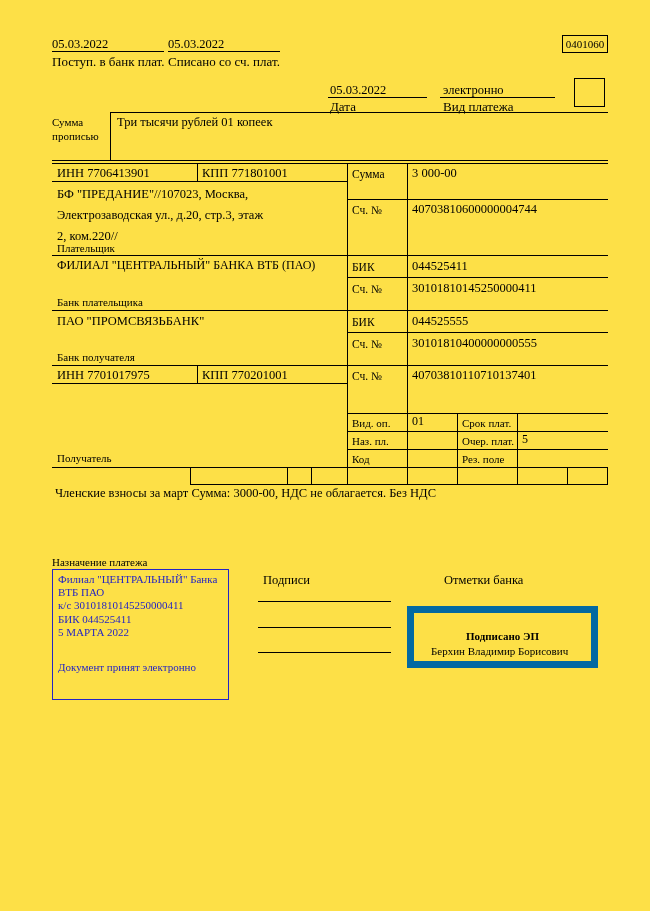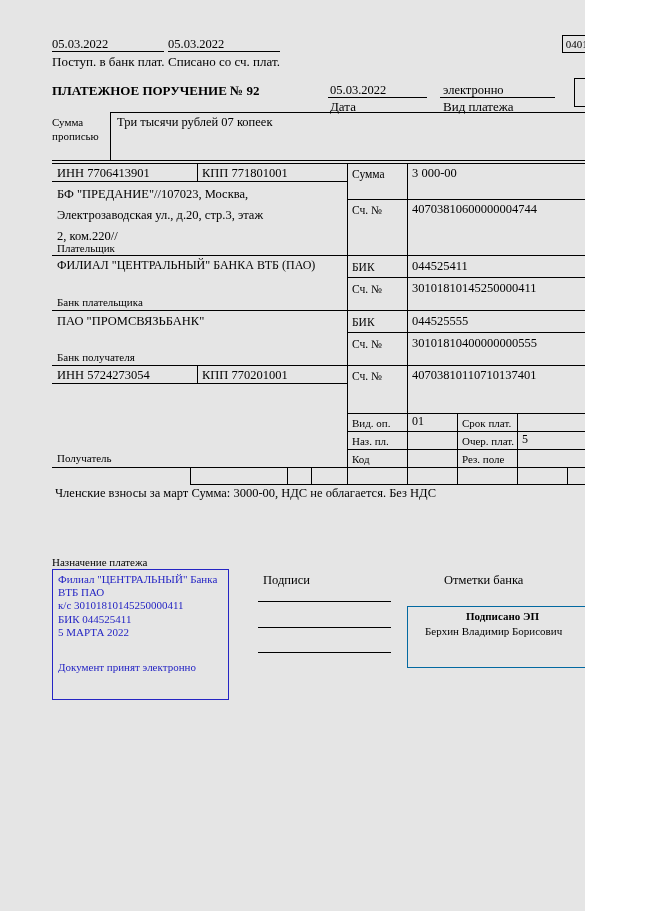--- a/index.html
+++ b/index.html
@@ -1,38 +1,38 @@
 <!DOCTYPE html>
 <html style="--stamp-blue: #2525c4;"><head>
 <meta charset="utf-8">
 <style>
   *{margin:0;padding:0;box-sizing:border-box}
   html,body{background:#fff}
-  .page{position:relative;width:585px;height:911px;background:#e5e5e5;color:#000;
+  .page{position:relative;width:650px;height:911px;background:#fde047;color:#000;
         font-family:"Liberation Serif","DejaVu Serif",serif;overflow:hidden}
   .t{position:absolute;font-size:12.5px;line-height:1.15;white-space:nowrap}
   .lab{position:absolute;font-size:13px;line-height:1.1;white-space:nowrap}
   .slab{position:absolute;font-size:11px;line-height:1.1;white-space:nowrap}
   .clab{position:absolute;font-size:11.5px;line-height:1.1;white-space:nowrap}
   .title{position:absolute;font-size:13px;font-weight:bold;white-space:nowrap}
   .namepre{white-space:pre-line;line-height:21px}
   .hl{position:absolute;height:1px;background:#000}
   .vl{position:absolute;width:1px;background:#000}
   .codebox{position:absolute;left:562px;top:35px;width:46px;height:18px;border:1px solid #000;
            display:flex;align-items:center;justify-content:center;font-size:11px}
   .emptybox{position:absolute;left:574px;top:78px;width:31px;height:29px;border:1px solid #000}
   .amountlabel{position:absolute;left:52px;top:115px;width:58px;font-size:11px;line-height:1.3}
   .stamp{position:absolute;left:52px;top:569px;width:177px;height:131px;
          border:1px solid var(--stamp-blue,#2525c4);color:var(--stamp-blue,#2525c4);
          font-size:11px;line-height:1.2;padding:3px 5px}
   .stamp .pre{white-space:pre-line}
   .stamp .g1{margin-top:0}
   .stamp .g2{margin-top:22px}
-  .esign{position:absolute;left:407px;top:606px;width:191px;height:62px;border:1px solid #0369a1;
-         font-size:11px;line-height:1.2;padding-top:3px}
+  .esign{position:absolute;left:407px;top:606px;width:191px;height:62px;border:7px solid #0369a1;
+         font-size:11px;line-height:1.2;padding-top:17px}
   .esign .et{font-weight:bold;text-align:center}
   .esign .en{padding-left:17px;margin-top:2px}
   .esign .eo{padding-left:24px;font-style:italic}
   .esign .ev{padding-left:56px;font-weight:bold}
 </style>
 </head>
 <body>
 
 <div class="page">
 
@@ -41,33 +41,32 @@
   <div class="lab" style="left:52px;top:55px">Поступ. в банк плат.</div>
 
   <div class="t" style="left:168px;top:37px">05.03.2022</div>
   <div class="hl" style="left:168px;top:51px;width:112px"></div>
   <div class="lab" style="left:168px;top:55px">Списано со сч. плат.</div>
 
   <div class="codebox">
     <span>0401060</span>
   </div>
 
-  <div class="title" style="left:52px;top:83px">ПЛАТЕЖНОЕ ПОРУЧЕНИЕ № 92</div>
   <div class="t" style="left:330px;top:83px">05.03.2022</div>
   <div class="hl" style="left:328px;top:97px;width:99px"></div>
   <div class="lab" style="left:330px;top:100px">Дата</div>
   <div class="t" style="left:443px;top:83px">электронно</div>
   <div class="hl" style="left:440px;top:97px;width:115px"></div>
   <div class="lab" style="left:443px;top:100px">Вид платежа</div>
   <div class="emptybox"></div>
 
   <div class="hl" style="left:110px;top:112px;width:498px"></div>
   <div class="vl" style="left:110px;top:112px;height:48px"></div>
   <div class="amountlabel">Сумма прописью</div>
-  <div class="t" style="left:117px;top:115px">Три тысячи рублей 07 копеек</div>
+  <div class="t" style="left:117px;top:115px">Три тысячи рублей 01 копеек</div>
   <div class="hl" style="left:52px;top:160px;width:556px"></div>
 
   <div class="hl" style="left:52px;top:163px;width:556px"></div>
   <div class="vl" style="left:197px;top:163px;height:18px"></div>
   <div class="vl" style="left:347px;top:163px;height:321px"></div>
   <div class="vl" style="left:407px;top:163px;height:321px"></div>
   <div class="hl" style="left:52px;top:181px;width:295px"></div>
   <div class="hl" style="left:347px;top:199px;width:261px"></div>
   <div class="hl" style="left:52px;top:255px;width:556px"></div>
   <div class="hl" style="left:347px;top:277px;width:261px"></div>
@@ -107,21 +106,21 @@
   <div class="t" style="left:412px;top:281px">30101810145250000411</div>
   <div class="slab" style="left:57px;top:296px">Банк плательщика</div>
 
   <div class="t" style="left:57px;top:314px">ПАО "ПРОМСВЯЗЬБАНК"</div>
   <div class="clab" style="left:352px;top:316px">БИК</div>
   <div class="t" style="left:412px;top:314px">044525555</div>
   <div class="clab" style="left:352px;top:338px">Сч. №</div>
   <div class="t" style="left:412px;top:336px">30101810400000000555</div>
   <div class="slab" style="left:57px;top:351px">Банк получателя</div>
 
-  <div class="t" style="left:57px;top:368px">ИНН 5724273054</div>
+  <div class="t" style="left:57px;top:368px">ИНН 7701017975</div>
   <div class="t" style="left:202px;top:368px">КПП 770201001</div>
   <div class="clab" style="left:352px;top:370px">Сч. №</div>
   <div class="t" style="left:412px;top:368px">40703810110710137401</div>
   <div class="slab" style="left:352px;top:417px">Вид. оп.</div>
   <div class="t" style="left:412px;top:415px;font-size:12px">01</div>
   <div class="slab" style="left:462px;top:417px">Срок плат.</div>
   <div class="slab" style="left:352px;top:435px">Наз. пл.</div>
   <div class="slab" style="left:462px;top:435px">Очер. плат.</div>
   <div class="t" style="left:522px;top:433px;font-size:12px">5</div>
   <div class="slab" style="left:57px;top:452px">Получатель</div>

